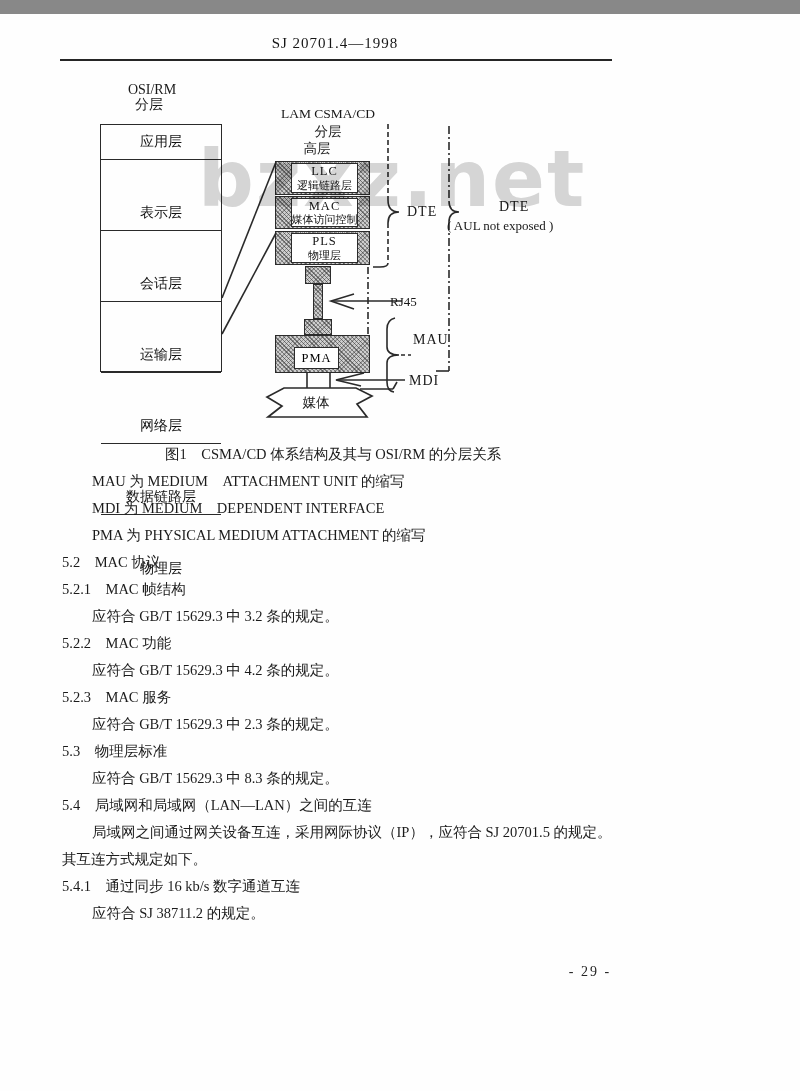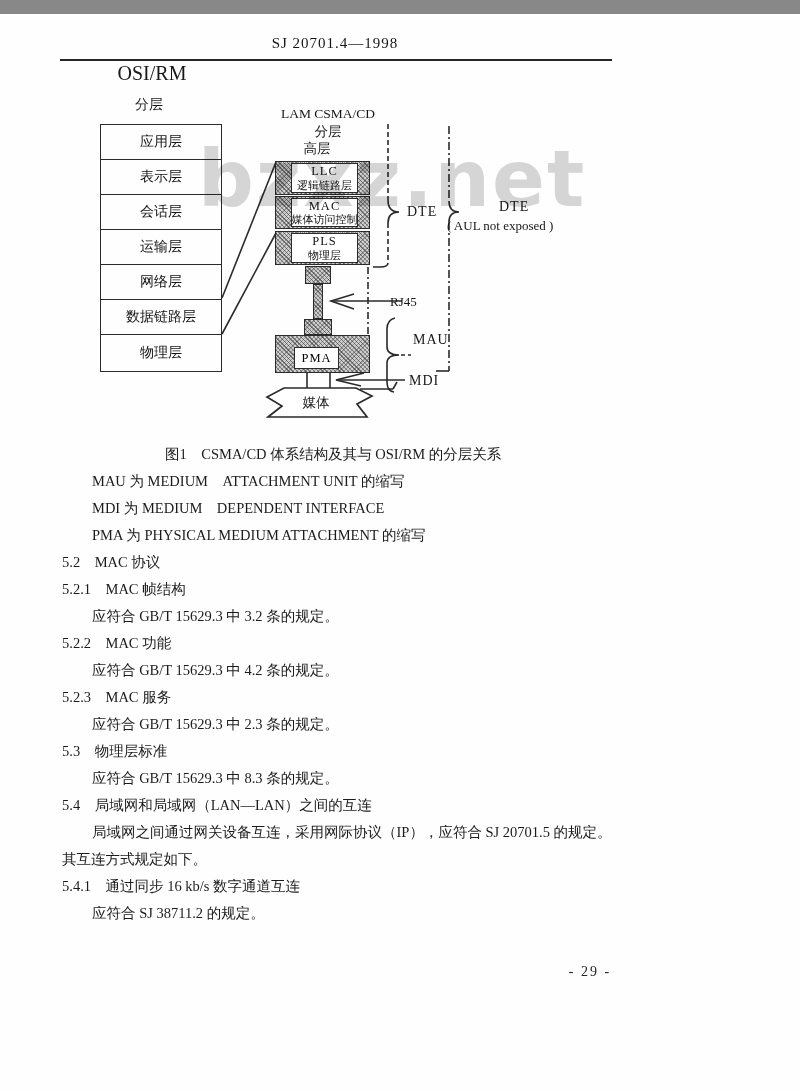--- a/index.html
+++ b/index.html
@@ -9,29 +9,29 @@
     font-family:"Liberation Serif","DejaVu Serif",serif;
     color:#1e1e1e;
   }
   .abs{position:absolute;}
   
   #doc-title{left:0; top:21px; width:670px; text-align:center;
     font-size:15px; letter-spacing:1px; color:#161616; white-space:nowrap;}
   #head-rule{left:60px; top:45px; width:552px; height:2px; background:#262626;}
   
   .colhead{white-space:nowrap; text-align:center; color:#181818;}
-  #osi-h1{left:110px; top:48px; width:84px; font-size:20px;}
+  #osi-h1{left:110px; top:68px; width:84px; font-size:14px;}
   #osi-h2{left:110px; top:82px; width:78px; font-size:14px;}
   #csma-h1{left:272px; top:92px; width:112px; font-size:13.5px;}
   #csma-h2{left:272px; top:109px; width:112px; font-size:13.5px;}
   #csma-h3{left:261px; top:126px; width:112px; font-size:13.5px;}
   
   #osi-stack{left:100px; top:110px; width:122px; height:248px;
     border:1.8px solid #2a2a2a; box-sizing:border-box;
-    display:flex; flex-direction:column;}
+    display:flex; flex-direction:column;gap:36px;}
   .osi-row{flex:0 0 auto; display:flex; align-items:center; justify-content:center;
     font-size:14px; color:#141414; border-bottom:1.7px solid #2a2a2a; box-sizing:border-box;}
   .osi-row:last-child{border-bottom:none;}
   
   .hatch{background-color:#cdcdcd;
     background-image:repeating-linear-gradient(45deg, rgba(45,45,45,.55) 0 1px, transparent 1px 3px),
                      repeating-linear-gradient(-45deg, rgba(45,45,45,.35) 0 1px, transparent 1px 3px);
     border:1.6px solid #2b2b2b; box-sizing:border-box;}
   .inner-box{position:absolute; left:15px; right:11px; top:1px; bottom:1px;
     background:#fff; border:1.3px solid #2b2b2b; box-sizing:border-box;

